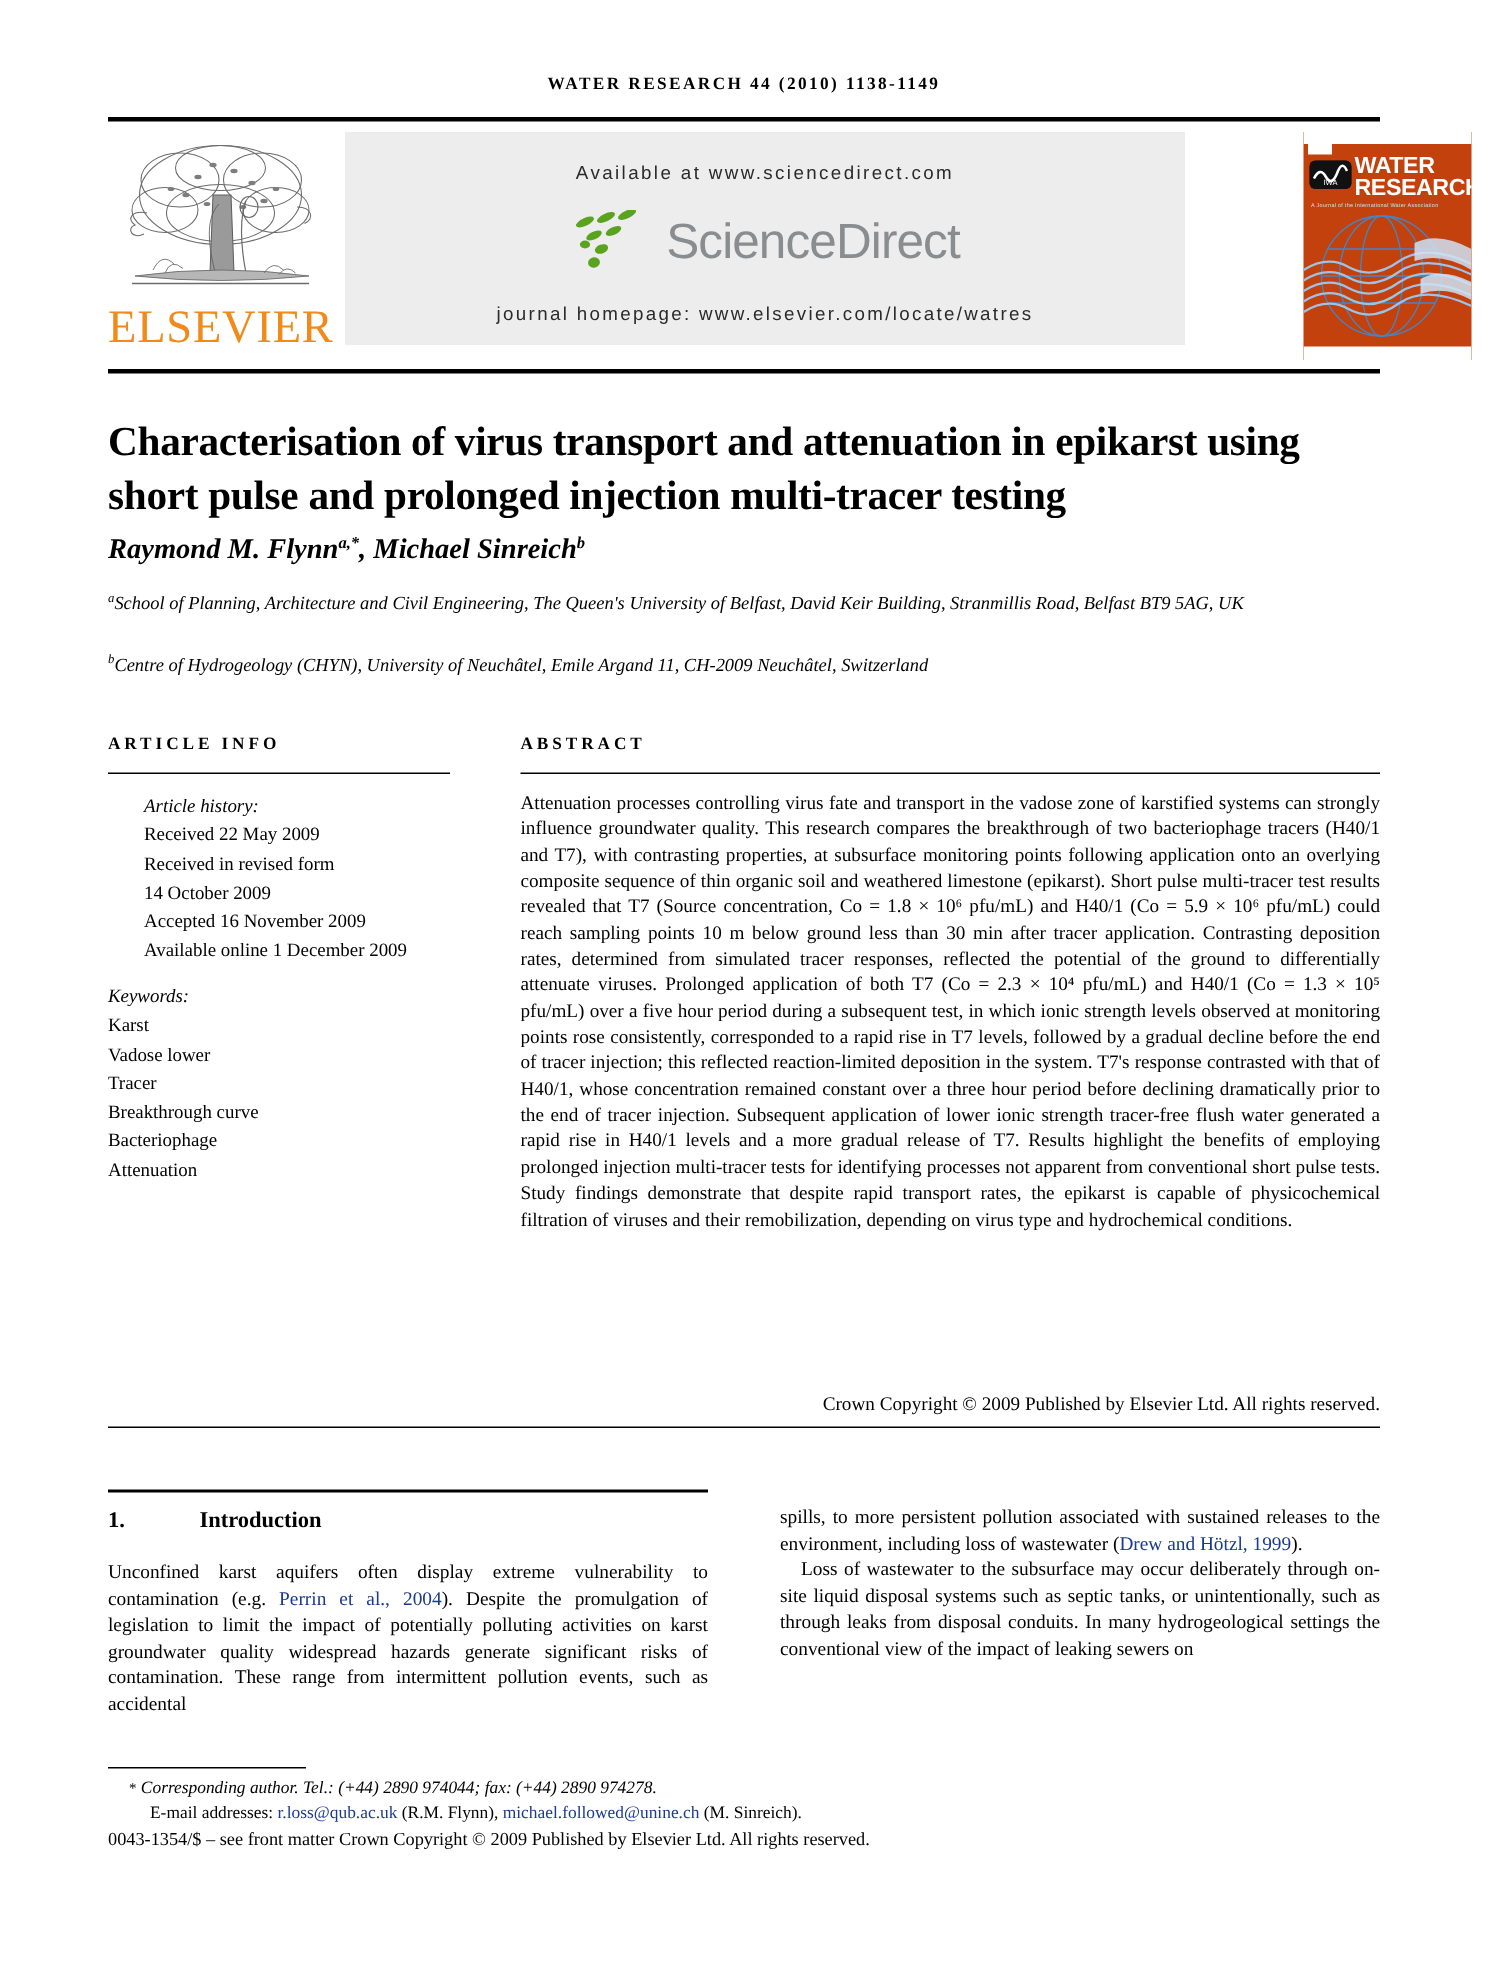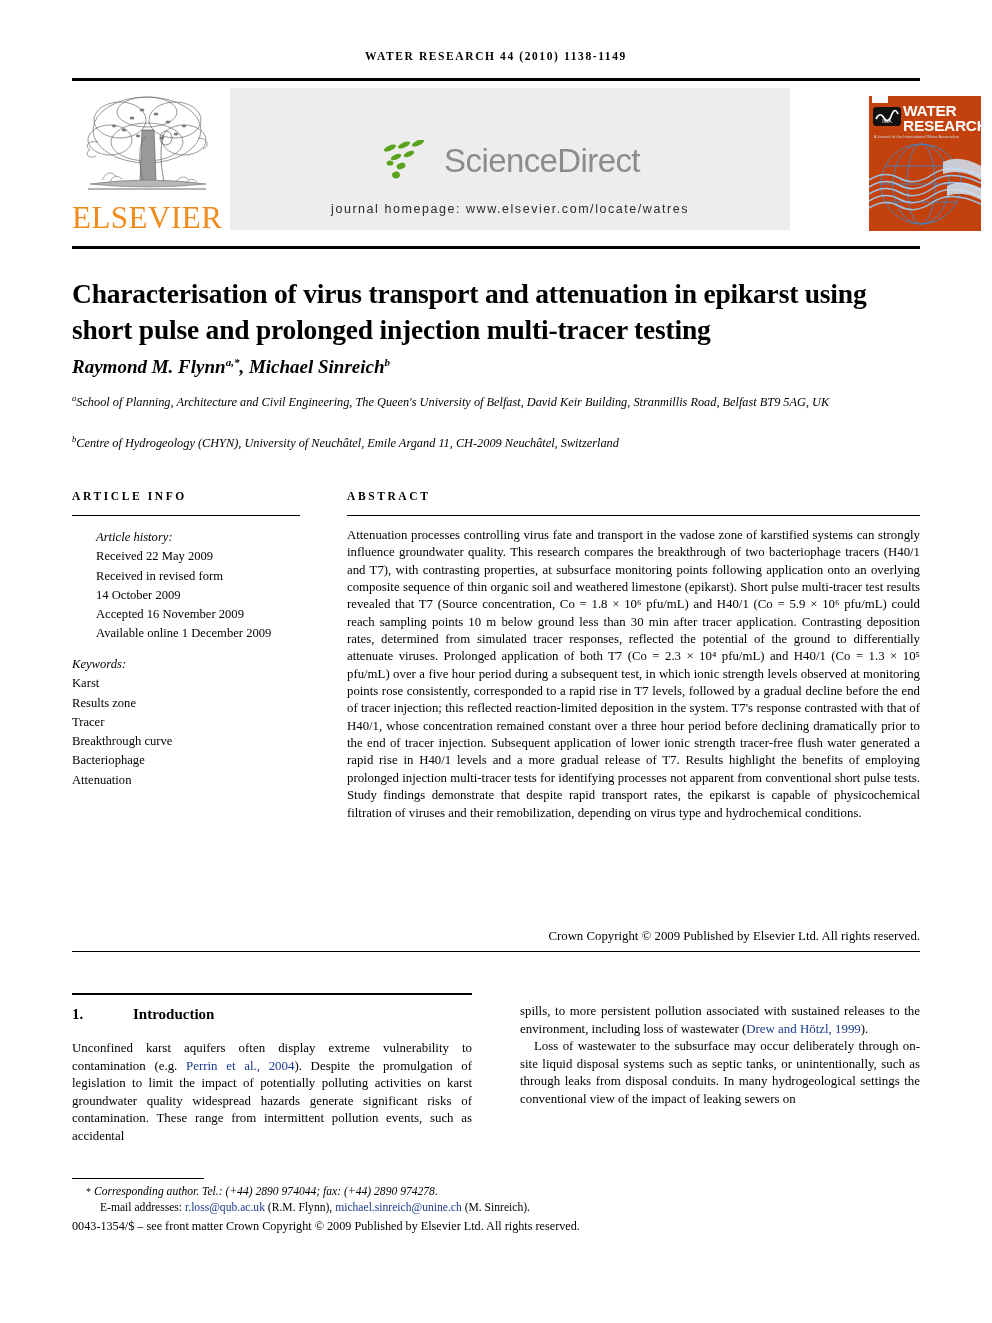--- a/index.html
+++ b/index.html
@@ -282,20 +282,21 @@
             <path d="M30 92 q4 -10 12 -3"></path>
           <path d="M96 92 q6 -9 13 -2"></path>
             <path d="M106 93 q5 -7 11 -1"></path>
         </g>
         <line x1="8" y1="99" x2="126" y2="99" stroke="#6b6b6b" stroke-width="1"></line>
       </svg>
       <div class="elsevier-word">ELSEVIER</div>
     </div>
 
     <div class="sd-band">
+      <div class="sd-available">Available at www.sciencedirect.com</div>
       <div class="sd-logo-wrap">
         <svg width="58" height="42" viewBox="0 0 58 42">
           <g fill="#5AA31E">
             <ellipse cx="10" cy="8" rx="6.5" ry="2.6" transform="rotate(-25 10 8)"></ellipse>
             <ellipse cx="24" cy="5" rx="6.5" ry="2.6" transform="rotate(-25 24 5)"></ellipse>
             <ellipse cx="38" cy="3" rx="6.5" ry="2.6" transform="rotate(-25 38 3)"></ellipse>
             <ellipse cx="16" cy="17" rx="5.6" ry="2.5" transform="rotate(-25 16 17)"></ellipse>
             <ellipse cx="29" cy="14" rx="5.6" ry="2.5" transform="rotate(-25 29 14)"></ellipse>
             <ellipse cx="10" cy="23" rx="3.4" ry="2.6"></ellipse>
             <ellipse cx="21" cy="26" rx="4.6" ry="3.0" transform="rotate(-20 21 26)"></ellipse>
@@ -364,21 +365,21 @@
     <div>Received 22 May 2009</div>
     <div>Received in revised form</div>
     <div>14 October 2009</div>
     <div>Accepted 16 November 2009</div>
     <div>Available online 1 December 2009</div>
   </div>
 
   <div class="keywords">
     <div class="lead">Keywords:</div>
     <div>Karst</div>
-    <div>Results zone</div>
+    <div>Vadose lower</div>
     <div>Tracer</div>
     <div>Breakthrough curve</div>
     <div>Bacteriophage</div>
     <div>Attenuation</div>
   </div>
 
   <div class="abstract">Attenuation processes controlling virus fate and transport in the vadose zone of karstified systems can strongly influence groundwater quality. This research compares the breakthrough of two bacteriophage tracers (H40/1 and T7), with contrasting properties, at subsurface monitoring points following application onto an overlying composite sequence of thin organic soil and weathered limestone (epikarst). Short pulse multi-tracer test results revealed that T7 (Source concentration, Co = 1.8 × 10⁶ pfu/mL) and H40/1 (Co = 5.9 × 10⁶ pfu/mL) could reach sampling points 10 m below ground less than 30 min after tracer application. Contrasting deposition rates, determined from simulated tracer responses, reflected the potential of the ground to differentially attenuate viruses. Prolonged application of both T7 (Co = 2.3 × 10⁴ pfu/mL) and H40/1 (Co = 1.3 × 10⁵ pfu/mL) over a five hour period during a subsequent test, in which ionic strength levels observed at monitoring points rose consistently, corresponded to a rapid rise in T7 levels, followed by a gradual decline before the end of tracer injection; this reflected reaction-limited deposition in the system. T7's response contrasted with that of H40/1, whose concentration remained constant over a three hour period before declining dramatically prior to the end of tracer injection. Subsequent application of lower ionic strength tracer-free flush water generated a rapid rise in H40/1 levels and a more gradual release of T7. Results highlight the benefits of employing prolonged injection multi-tracer tests for identifying processes not apparent from conventional short pulse tests. Study findings demonstrate that despite rapid transport rates, the epikarst is capable of physicochemical filtration of viruses and their remobilization, depending on virus type and hydrochemical conditions.</div>
   <div class="copyline">Crown Copyright © 2009 Published by Elsevier Ltd. All rights reserved.</div>
   <div class="minirule" id="abs-bottom-rule"></div>
 
@@ -402,21 +403,21 @@
   <div id="foot-rule"></div>
   <div class="footnote">
     <div>
       <span class="indent1"></span><span class="foot-star">*</span>
       <span class="ital">Corresponding author. Tel.: (+44) 2890 974044; fax: (+44) 2890 974278.</span>
     </div>
     <div>
       <span class="indent1"></span><span class="indent1"></span><span>E-mail addresses:</span>
       <span class="mail">r.loss@qub.ac.uk</span>
       <span>(R.M. Flynn),</span>
-      <span class="mail">michael.sinreich@unine.ch</span>
+      <span class="mail">michael.followed@unine.ch</span>
       <span>(M. Sinreich).</span>
     </div>
   </div>
   <div class="issnline">
     <div>0043-1354/$ – see front matter Crown Copyright © 2009 Published by Elsevier Ltd. All rights reserved.</div>
   </div>
 
 </div>
 
 </body></html>

